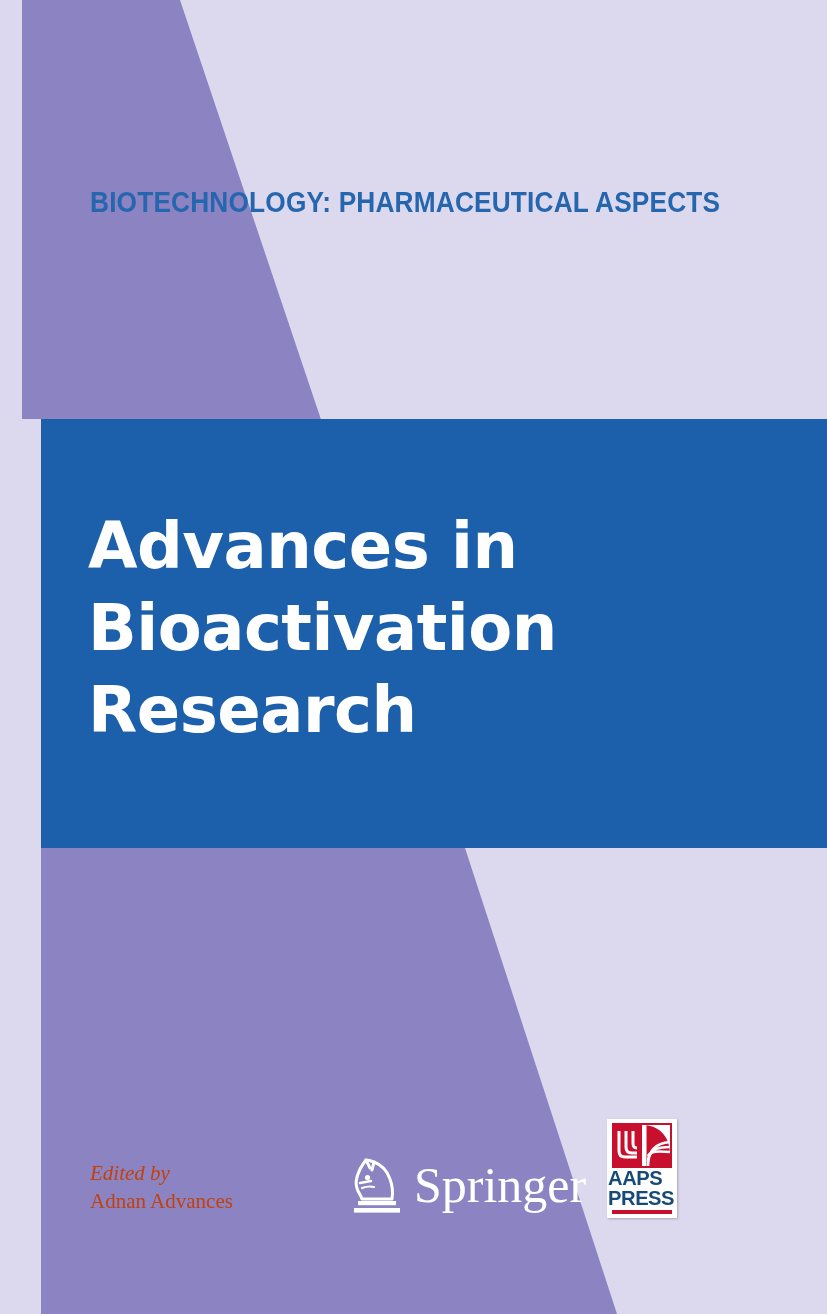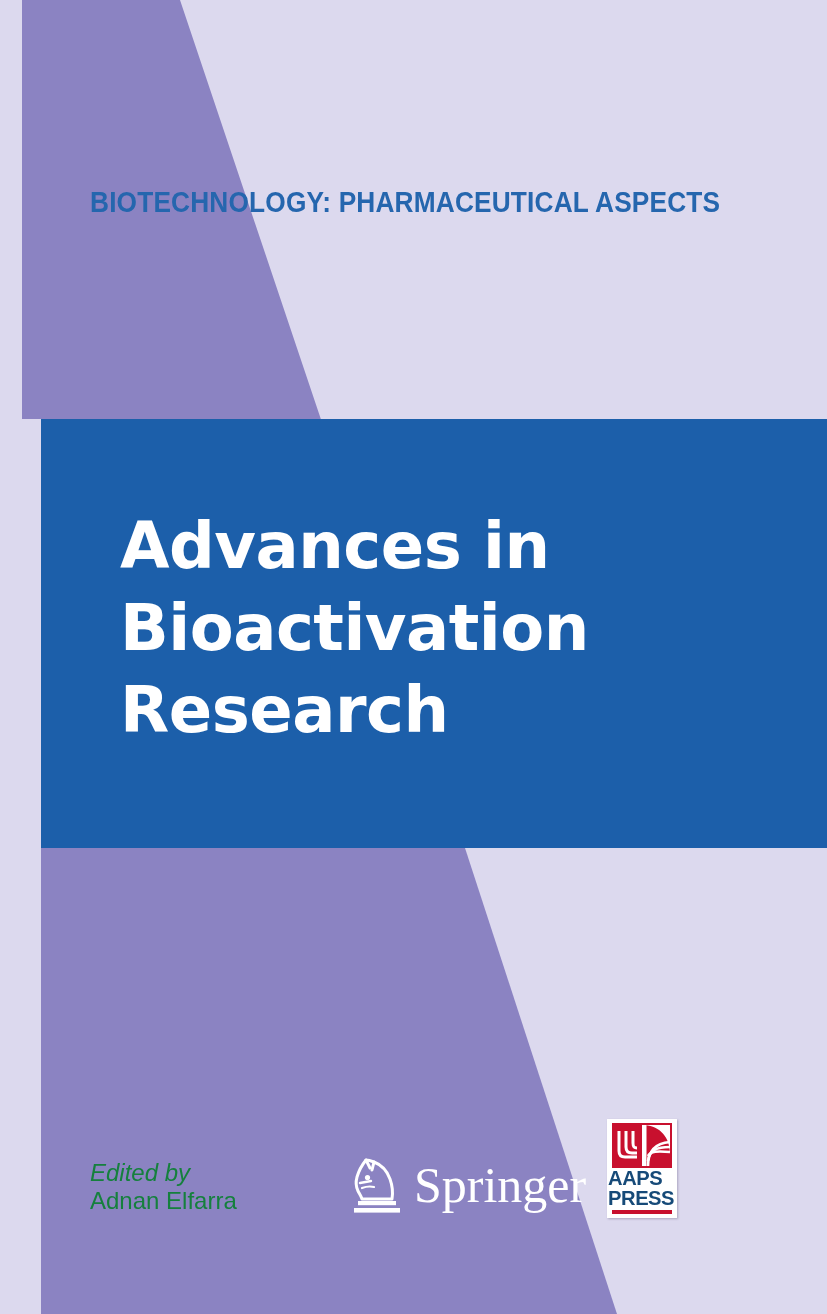--- a/index.html
+++ b/index.html
@@ -49,31 +49,30 @@
     width: 690px;
   }
   .title-line {
     font-family: "DejaVu Sans", sans-serif;
     font-weight: bold;
     font-size: 64px;
     line-height: 82px;
     color: #ffffff;
     letter-spacing: -0.5px;
     white-space: nowrap;
-    margin-left: 32px;
   }
 
   
   .credit {
     position: absolute;
     left: 90px;
     top: 1159px;
-    color: #15803d;
-    font-family: Liberation Sans, sans-serif;
-    font-size: 24px;
+    color: #c2410c;
+    font-family: Liberation Serif, serif;
+    font-size: 21px;
     line-height: 28px;
   }
   .credit .edited-by {
     font-style: italic;
     display: block;
   }
   .credit .editor-name {
     font-style: normal;
     display: block;
   }
@@ -166,21 +165,21 @@
   <div class="series-line">BIOTECHNOLOGY: PHARMACEUTICAL ASPECTS</div>
 
   <div class="title-block">
     <div class="title-line">Advances in</div>
     <div class="title-line">Bioactivation</div>
     <div class="title-line">Research</div>
   </div>
 
   <div class="credit">
     <span class="edited-by">Edited by</span>
-    <span class="editor-name">Adnan Elfarra</span>
+    <span class="editor-name">Adnan Advances</span>
   </div>
 
   <div class="springer-logo">
     <svg class="springer-knight" viewBox="0 0 56 64">
       <g fill="none" stroke="#ffffff" stroke-width="3.0" stroke-linejoin="round" stroke-linecap="round">
         <path d="M18 8 C14 13 11 18 9 25 C7.5 30.5 8 35 10 39
                  C11.5 42 13 44 14 47
                  L44 47
                  C45 41 44.5 34 42 27
                  C39.5 20 34 13 26 10

